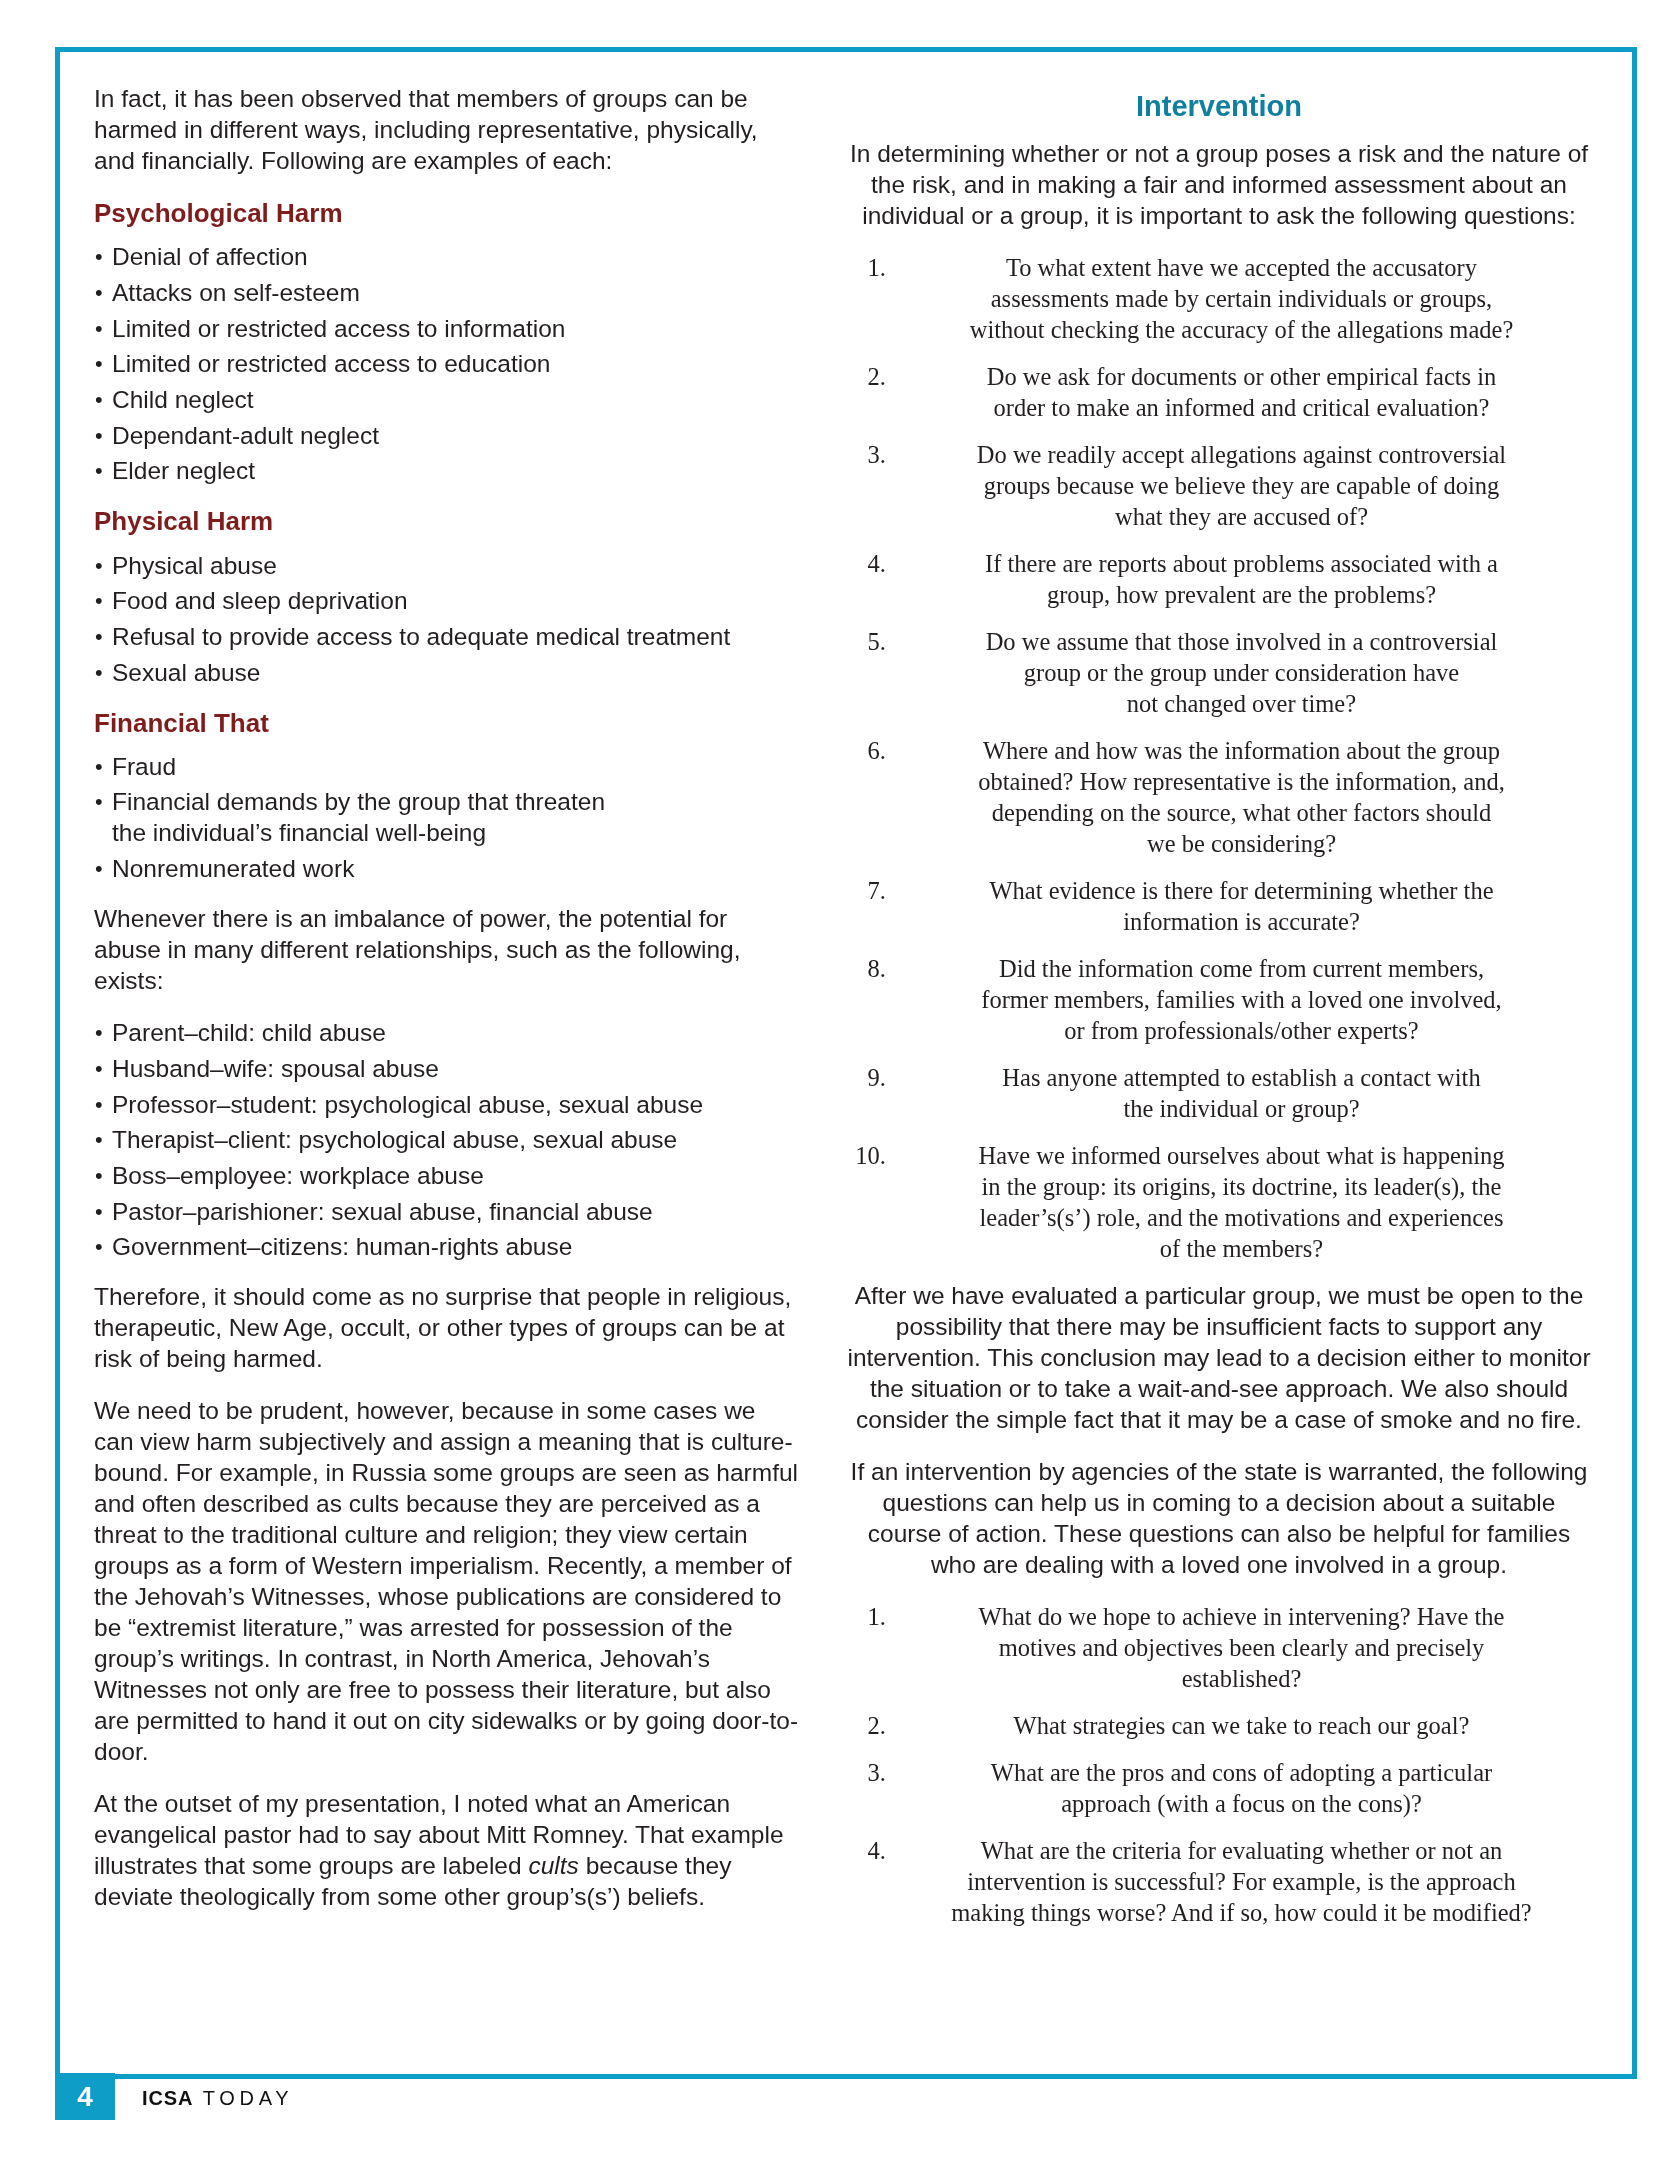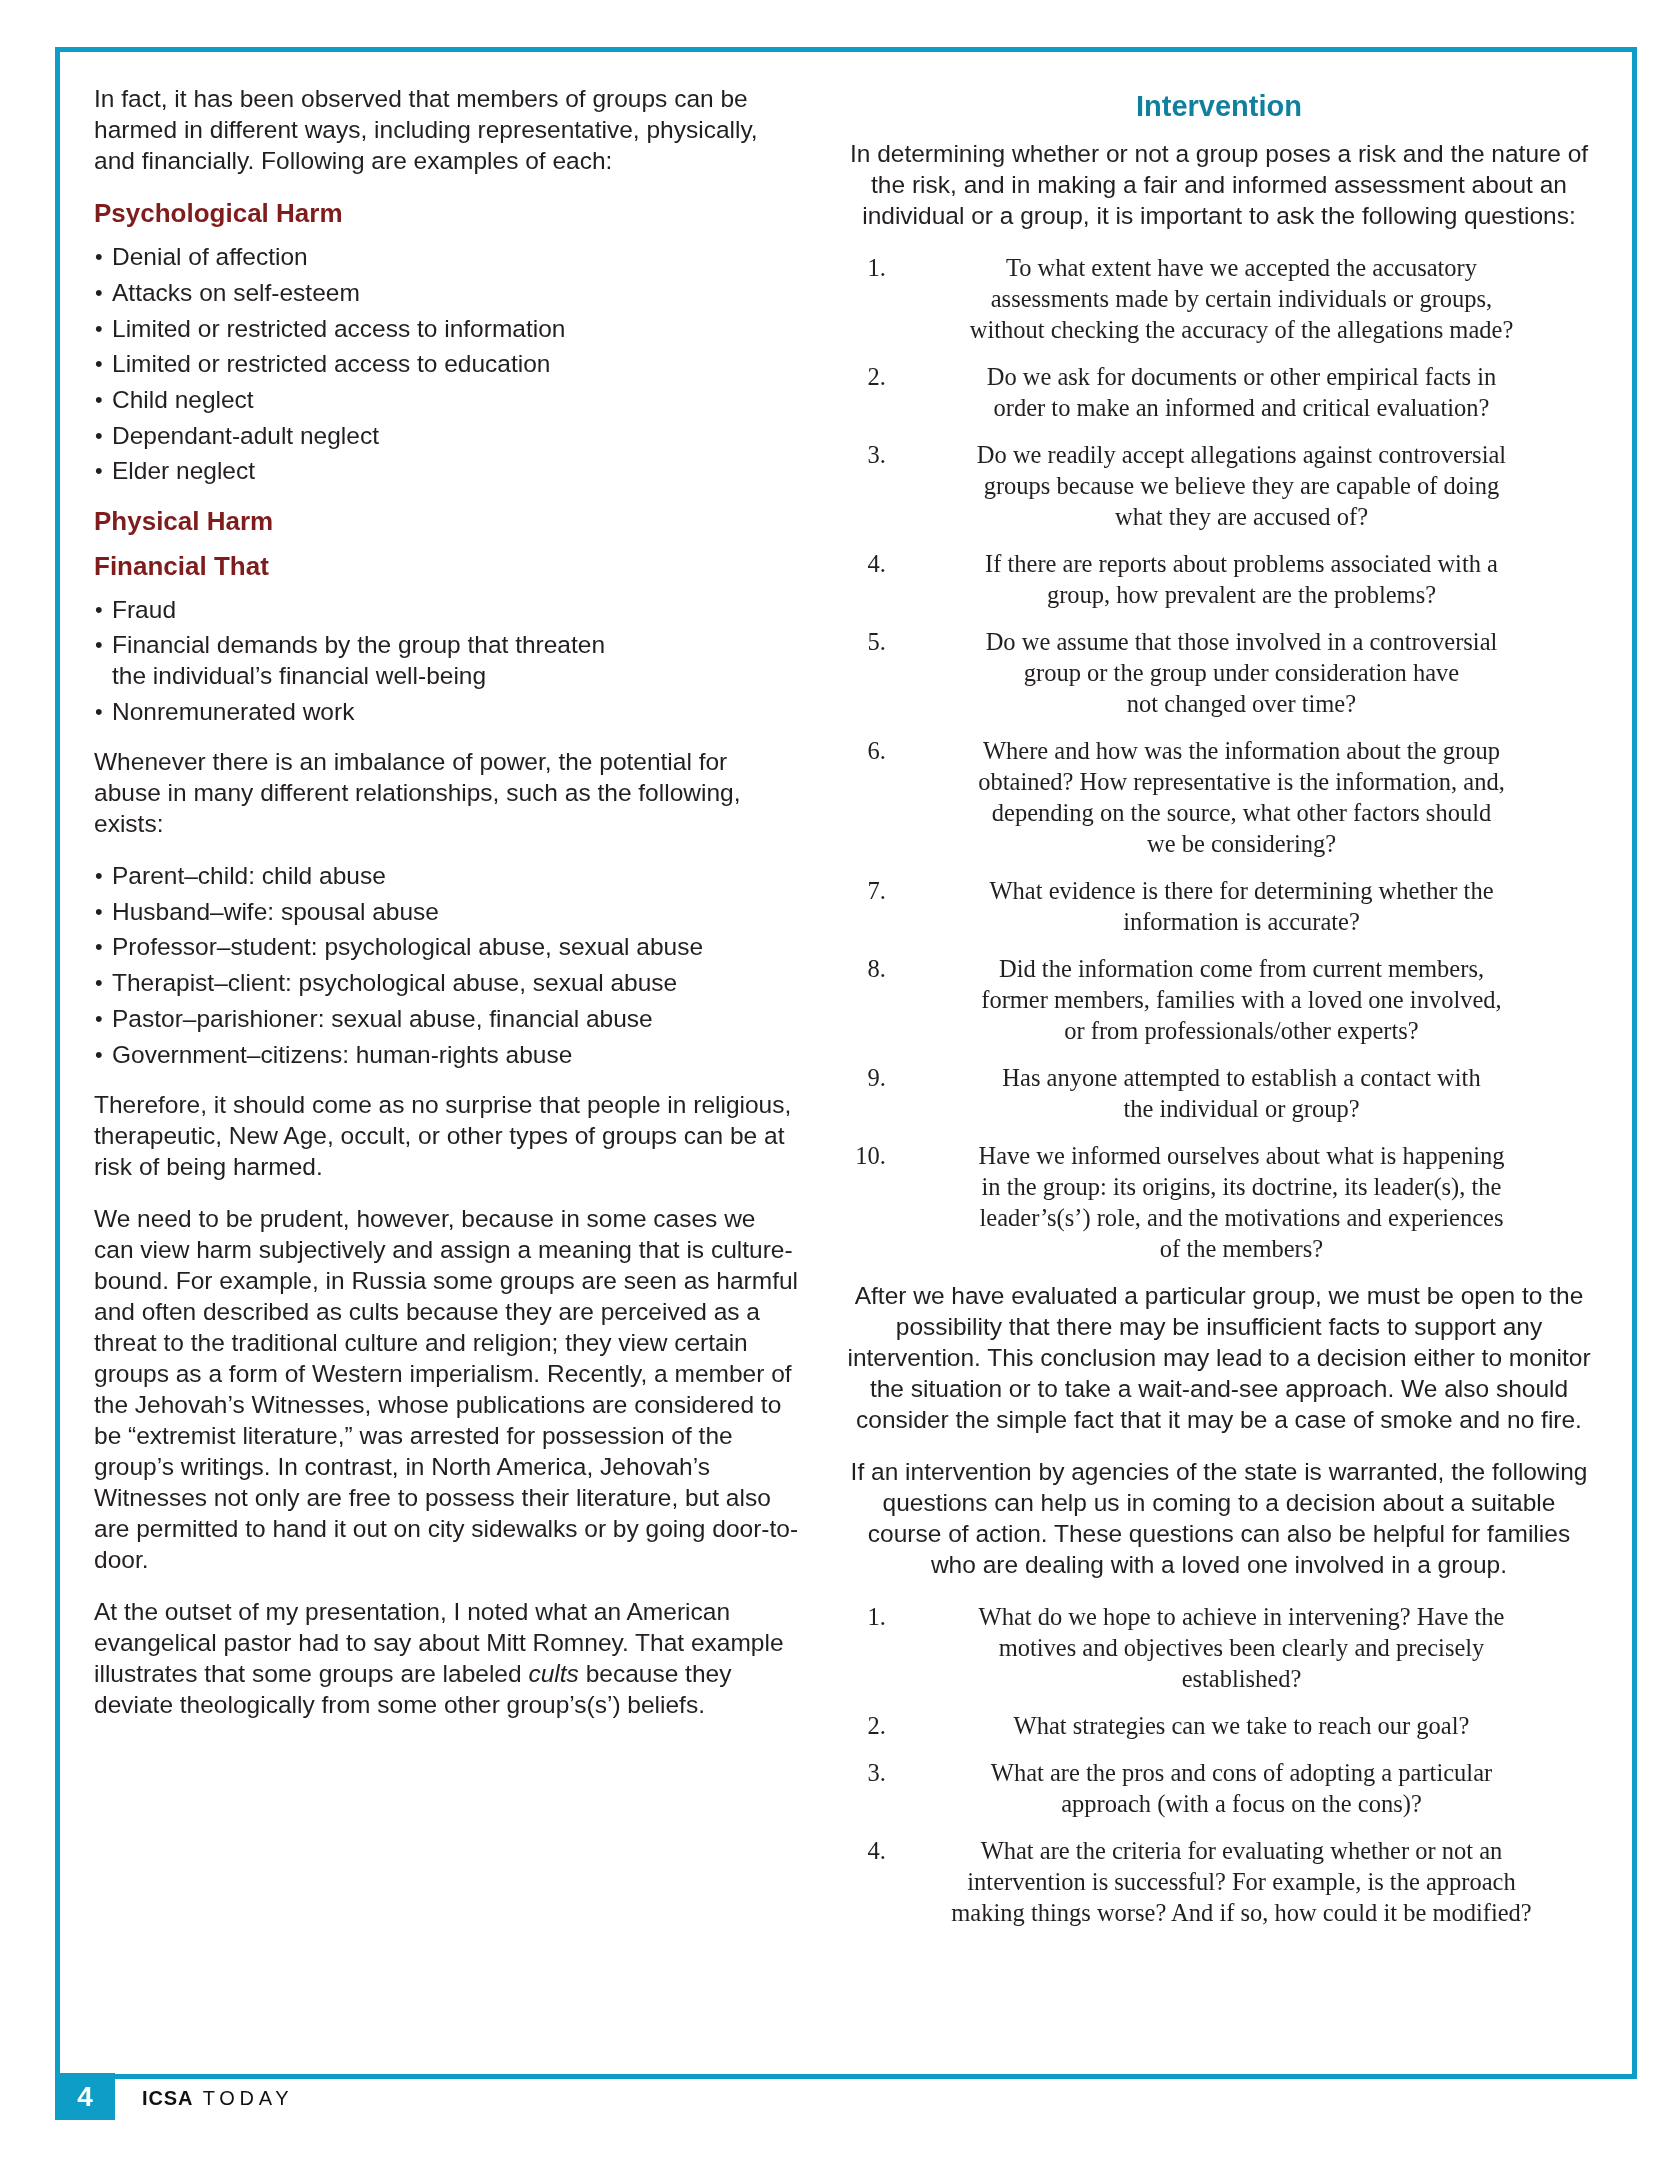--- a/index.html
+++ b/index.html
@@ -70,39 +70,46 @@
         <li>Limited or restricted access to information</li>
         <li>Limited or restricted access to education</li>
         <li>Child neglect</li>
         <li>Dependant-adult neglect</li>
         <li>Elder neglect</li>
       </ul>
   </section>
 
   <section>
     <h3 class="section-heading">Physical Harm</h3>
+    <ul class="bullet-list">
+        <li>Physical abuse</li>
+        <li>Food and sleep deprivation</li>
+        <li>Refusal to provide access to adequate medical treatment</li>
+        <li>Sexual abuse</li>
+      </ul>
   </section>
 
   <section>
     <h3 class="section-heading">Financial That</h3>
     <ul class="bullet-list">
         <li>Fraud</li>
         <li>Financial demands by the group that threaten
 the individual’s financial well-being</li>
         <li>Nonremunerated work</li>
       </ul>
   </section>
 
   <p>Whenever there is an imbalance of power, the potential for abuse in many different relationships, such as the following, exists:</p>
 
   <ul class="bullet-list">
       <li>Parent–child: child abuse</li>
       <li>Husband–wife: spousal abuse</li>
       <li>Professor–student: psychological abuse, sexual abuse</li>
       <li>Therapist–client: psychological abuse, sexual abuse</li>
+      <li>Boss–employee: workplace abuse</li>
       <li>Pastor–parishioner: sexual abuse, financial abuse</li>
       <li>Government–citizens: human-rights abuse</li>
     </ul>
 
   <p>Therefore, it should come as no surprise that people in religious, therapeutic, New Age, occult, or other types of groups can be at risk of being harmed.</p>
 
   <p>We need to be prudent, however, because in some cases we can view harm subjectively and assign a meaning that is culture-bound. For example, in Russia some groups are seen as harmful and often described as cults because they are perceived as a threat to the traditional culture and religion; they view certain groups as a form of Western imperialism. Recently, a member of the Jehovah’s Witnesses, whose publications are considered to be “extremist literature,” was arrested for possession of the group’s writings. In contrast, in North America, Jehovah’s Witnesses not only are free to possess their literature, but also are permitted to hand it out on city sidewalks or by going door-to-door.</p>
 
   <p><span>At the outset of my presentation, I noted what an American evangelical pastor had to say about Mitt Romney. That example illustrates that some groups are labeled </span><em>cults</em><span> because they deviate theologically from some other group’s(s’) beliefs.</span></p>
 </div>

